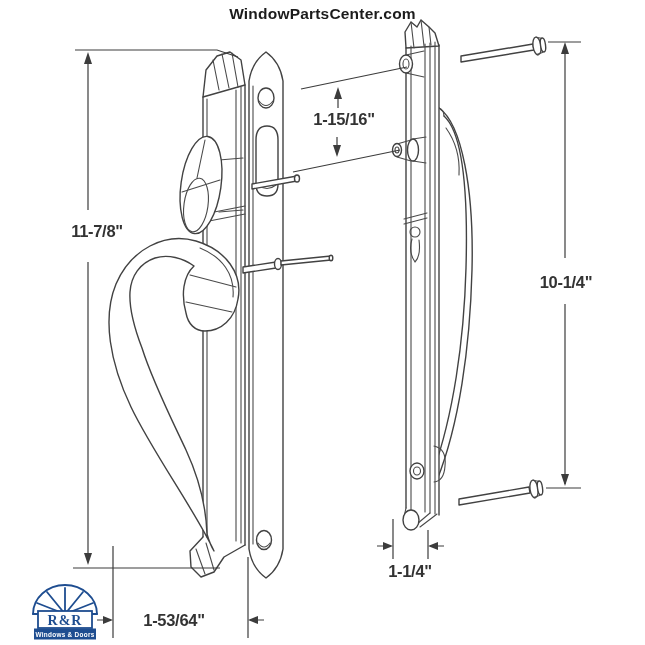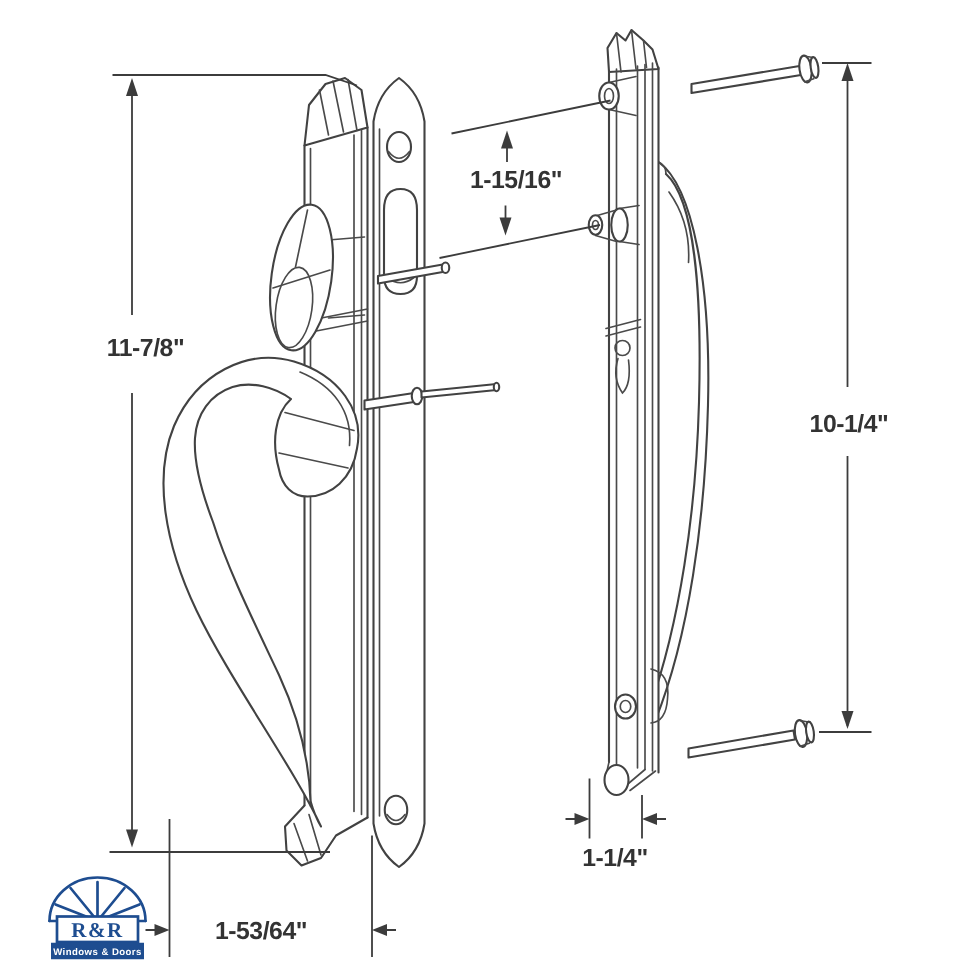--- a/index.html
+++ b/index.html
@@ -20,20 +20,21 @@
   .logo-arc{fill:none;stroke:#1e4d90;stroke-width:1.8;stroke-linecap:round;}
   .logo-initials{font-family:"Liberation Serif",serif;font-size:14px;font-weight:700;
                  fill:#1e4d90;text-anchor:middle;letter-spacing:1px;}
   .logo-tagline{font-family:"Liberation Sans",sans-serif;font-size:6.4px;font-weight:700;
                 fill:#ffffff;text-anchor:middle;letter-spacing:0.3px;}
 </style>
 </head>
 <body>
 
 <div class="canvas">
+  <div class="site-header">WindowPartsCenter.com</div>
 
   <svg width="645" height="645" viewBox="0 0 645 645">
 
     <g>
 
       <g>
         <path class="ln" d="M439,108 C462,124 474,190 472,270 C470,348 459,425 437,480"></path>
         <path class="ln" d="M444,116 C463,133 468,195 466,268 C464,342 453,416 433,472"></path>
         <path class="thin" d="M439,108 Q444,110 444,116"></path>
         <path class="thin" d="M437,480 Q434,478 433,472"></path>

